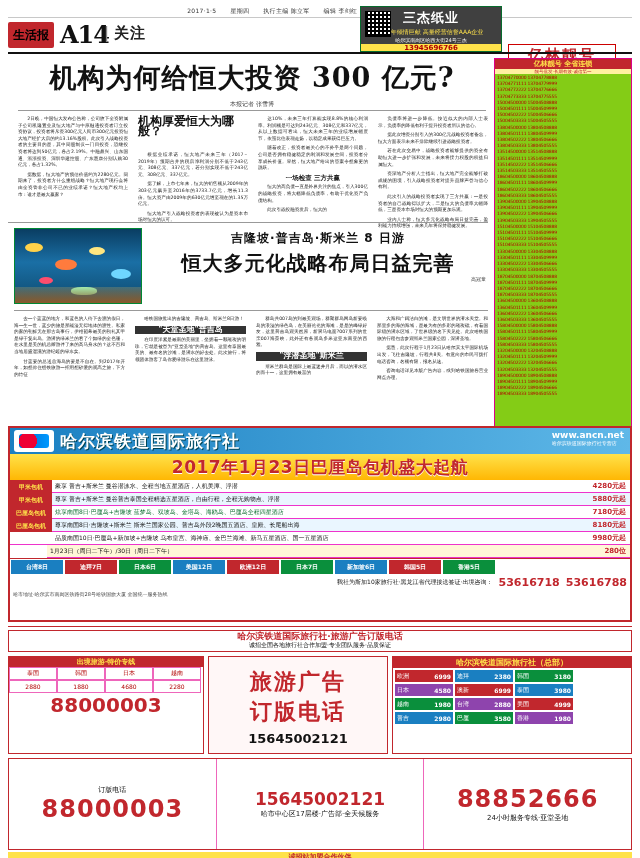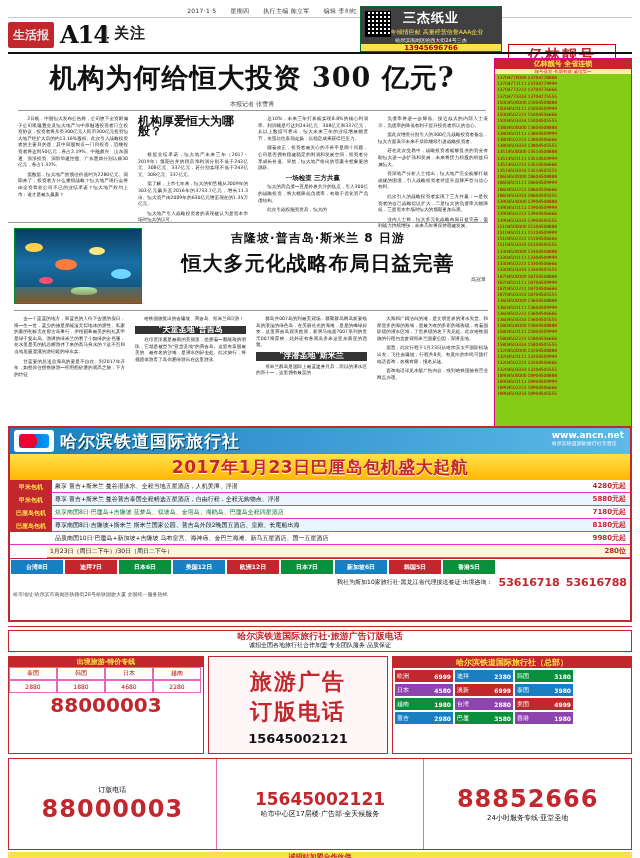--- a/index.html
+++ b/index.html
@@ -20,21 +20,21 @@
     font-size:6px; color:#333; line-height:12px;
     display:flex; align-items:center; justify-content:center; gap:14px;
     white-space:nowrap;
   }
   .topbar span { letter-spacing:0.3px; }
 
   
   .masthead { position:absolute; left:8px; top:20px; width:624px; height:32px; }
   .logo {
     position:absolute; left:0; top:2px; width:46px; height:26px;
-    background:#c1272d; color:#e5e5e5; font-size:12px; font-weight:bold;
+    background:#c1272d; color:#000000; font-size:12px; font-weight:bold;
     display:flex; align-items:center; justify-content:center;
     letter-spacing:0px; border-radius:2px;
   }
   .pagenum {
     position:absolute; left:52px; top:0px; font-size:24px; font-weight:bold;
     color:#111; letter-spacing:-1px; font-family:"DejaVu Serif","Liberation Serif",serif;
   }
   .section-tag {
     position:absolute; left:96px; top:4px; font-size:15px; color:#222;
     font-weight:bold; letter-spacing:1px;

